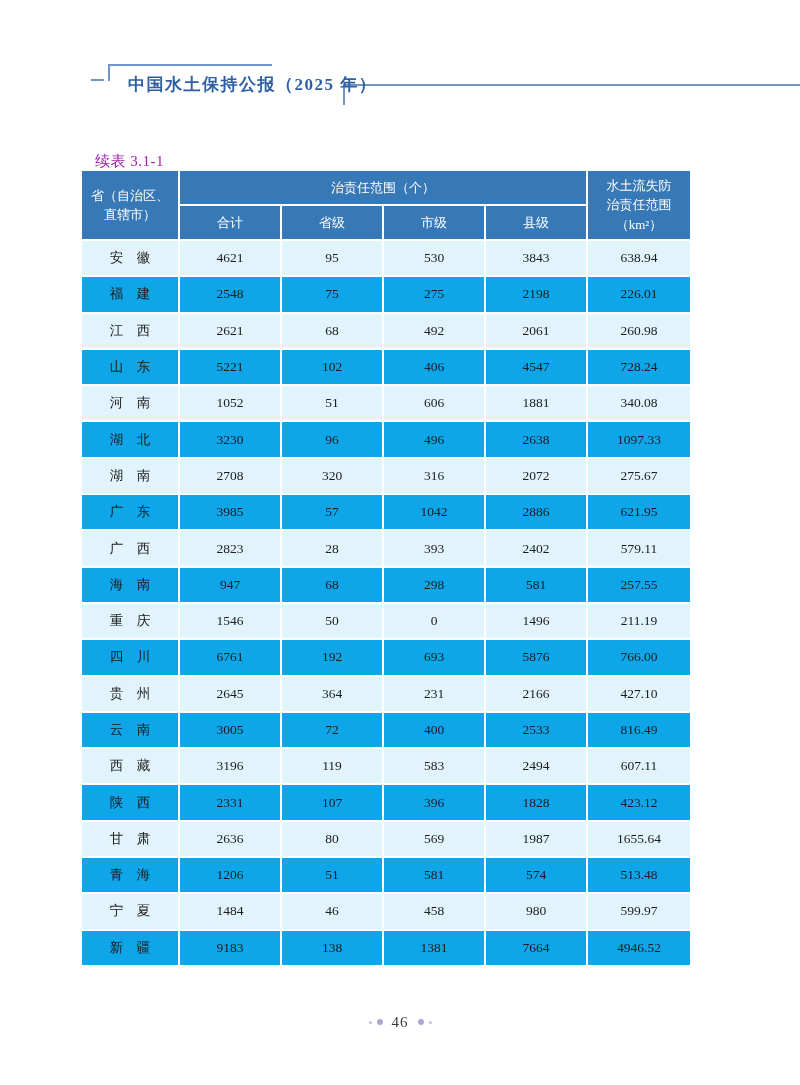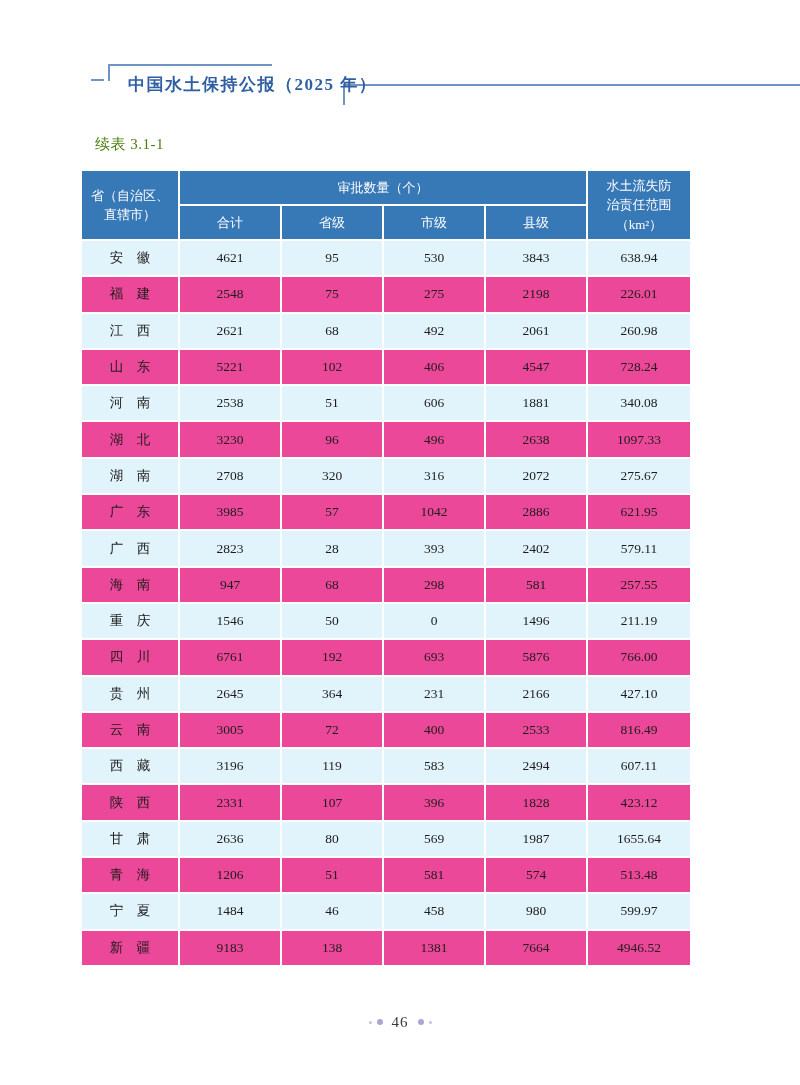--- a/index.html
+++ b/index.html
@@ -11,34 +11,34 @@
   .banner-title { position:absolute; left:128px; top:73px; font-size:17px;
     font-weight:bold; color:#2e5fa3; letter-spacing:1.5px; white-space:nowrap; }
   .decor { position:absolute; background:#7095c4; }
   .decor-top-line   { left:108px; top:64px;  width:164px; height:2px; }
   .decor-left-vert  { left:108px; top:64px;  width:2px;  height:17px; }
   .decor-left-dash  { left:91px;  top:79px;  width:13px; height:2px; }
   .decor-right-vert { left:343px; top:84px;  width:2px;  height:21px; }
   .decor-right-line { left:343px; top:84px;  width:457px; height:2px; }
 
   
-  .caption { position:absolute; left:95px; top:135px; font-size:15px;
-    color:#4d7c0f; letter-spacing:0.5px; }
+  .caption { position:absolute; left:95px; top:152px; font-size:15px;
+    color:#a21caf; letter-spacing:0.5px; }
 
   
   .tablewrap { position:absolute; left:80px; top:169px; }
   table { border-collapse:separate; border-spacing:2px; }
   th { background:#3778b6; color:#ffffff; font-weight:normal; font-size:13px;
     text-align:center; vertical-align:middle; white-space:pre-line;
     line-height:1.5; padding:2px 0; }
   thead tr th { height:33px; }
   td { font-size:13.5px; text-align:center; vertical-align:middle;
     height:34.3px; color:#1c1c1c; }
   tr.cyan td { background:#e1f3fb; }
-  tr.lav  td { background:#ec4899; }
+  tr.lav  td { background:#0ea5e9; }
   td.prov { letter-spacing:0; }
 
   
   .footer { position:absolute; left:0; top:1007px; width:800px; height:30px;
     display:flex; align-items:center; justify-content:center; gap:9px; }
   .page-num { font-size:15px; color:#3a3a3a; letter-spacing:1px; }
   .dot { border-radius:50%; background:#aca7d2; display:inline-block; }
   .dot.sm { width:3px; height:3px; opacity:0.7; }
   .dot.md { width:6px; height:6px; }
   .dotgroup { display:flex; align-items:center; gap:5px; }
@@ -64,21 +64,21 @@
           <col style="width:100px">
           <col style="width:100px">
         <col style="width:100px">
           <col style="width:100px">
           <col style="width:102px">
       </colgroup>
       <thead>
         <tr>
           <th rowspan="2">省（自治区、
 直辖市）</th>
-          <th colspan="4">审批数量（个）</th>
+          <th colspan="4">治责任范围（个）</th>
           <th rowspan="2">水土流失防
 治责任范围
 （km²）</th>
         </tr>
         <tr>
           <th>合计</th>
           <th>省级</th>
           <th>市级</th>
           <th>县级</th>
         </tr>
@@ -111,21 +111,21 @@
           <tr class="lav">
             <td class="prov">山　东</td>
             <td>5221</td>
             <td>102</td>
             <td>406</td>
             <td>4547</td>
             <td>728.24</td>
           </tr>
           <tr class="cyan">
             <td class="prov">河　南</td>
-            <td>2538</td>
+            <td>1052</td>
             <td>51</td>
             <td>606</td>
             <td>1881</td>
             <td>340.08</td>
           </tr>
           <tr class="lav">
             <td class="prov">湖　北</td>
             <td>3230</td>
             <td>96</td>
             <td>496</td>

